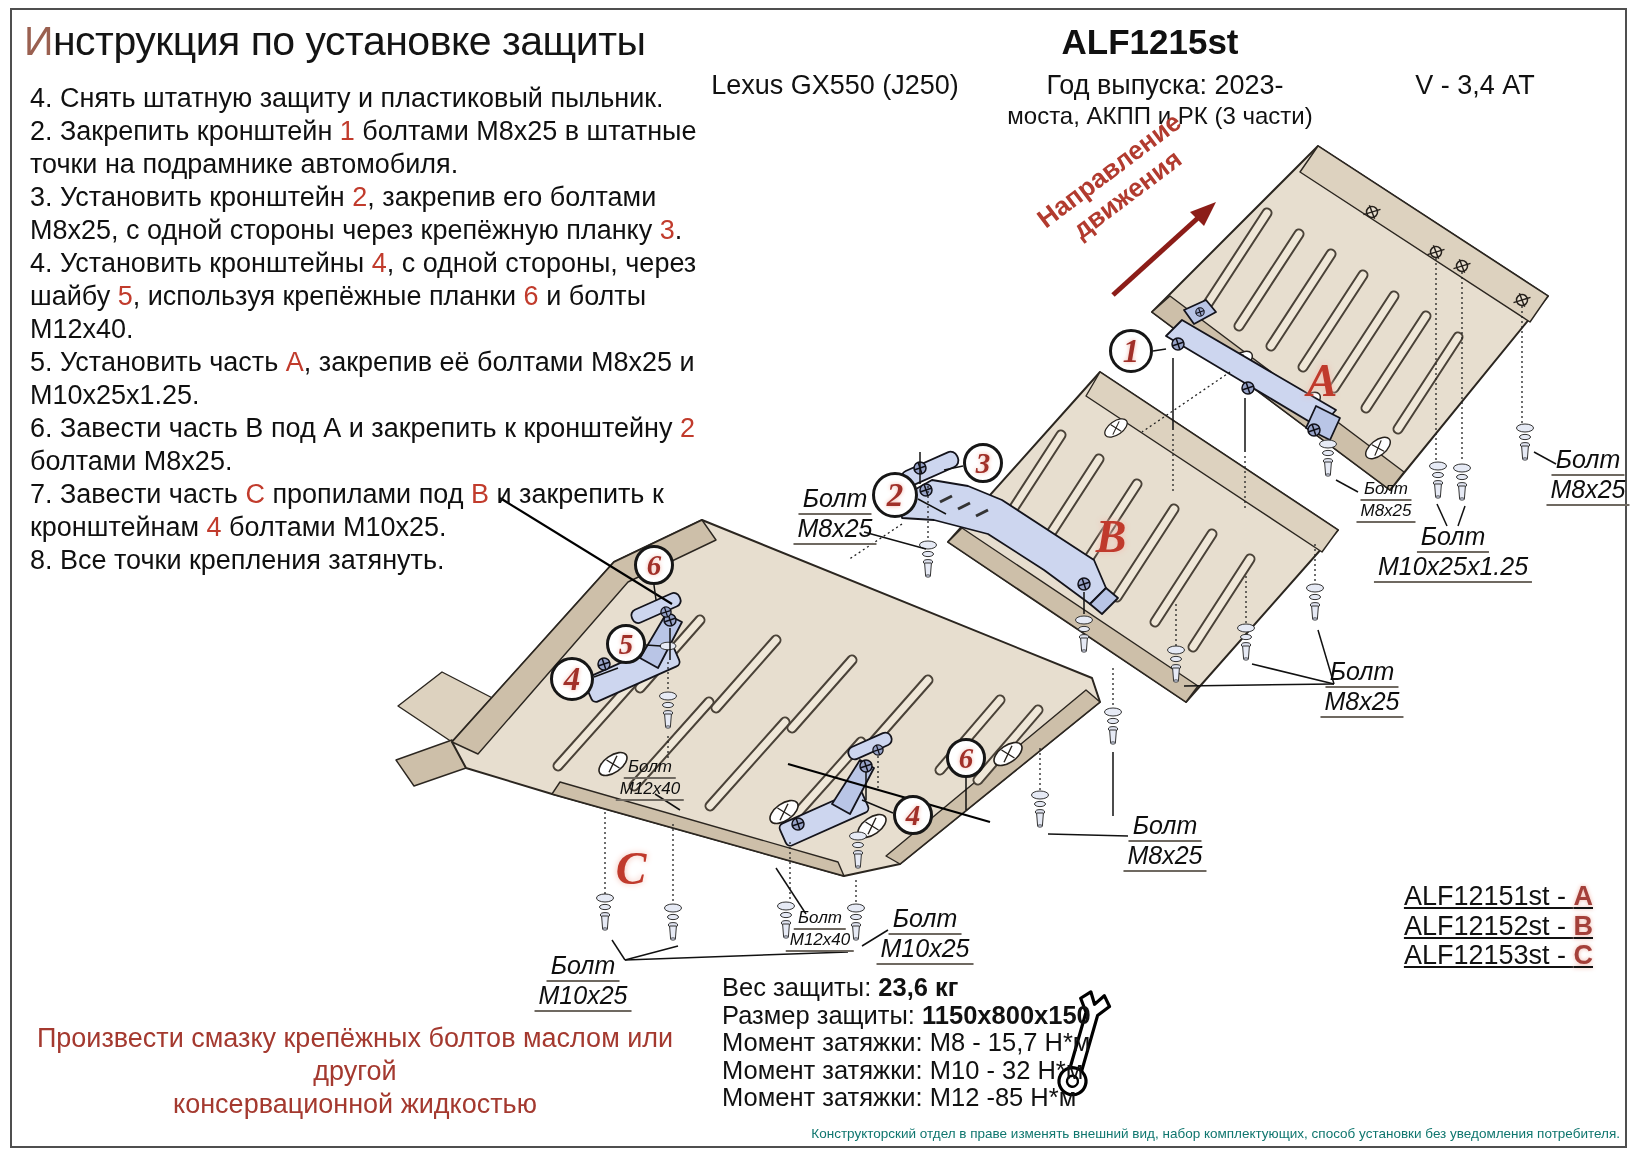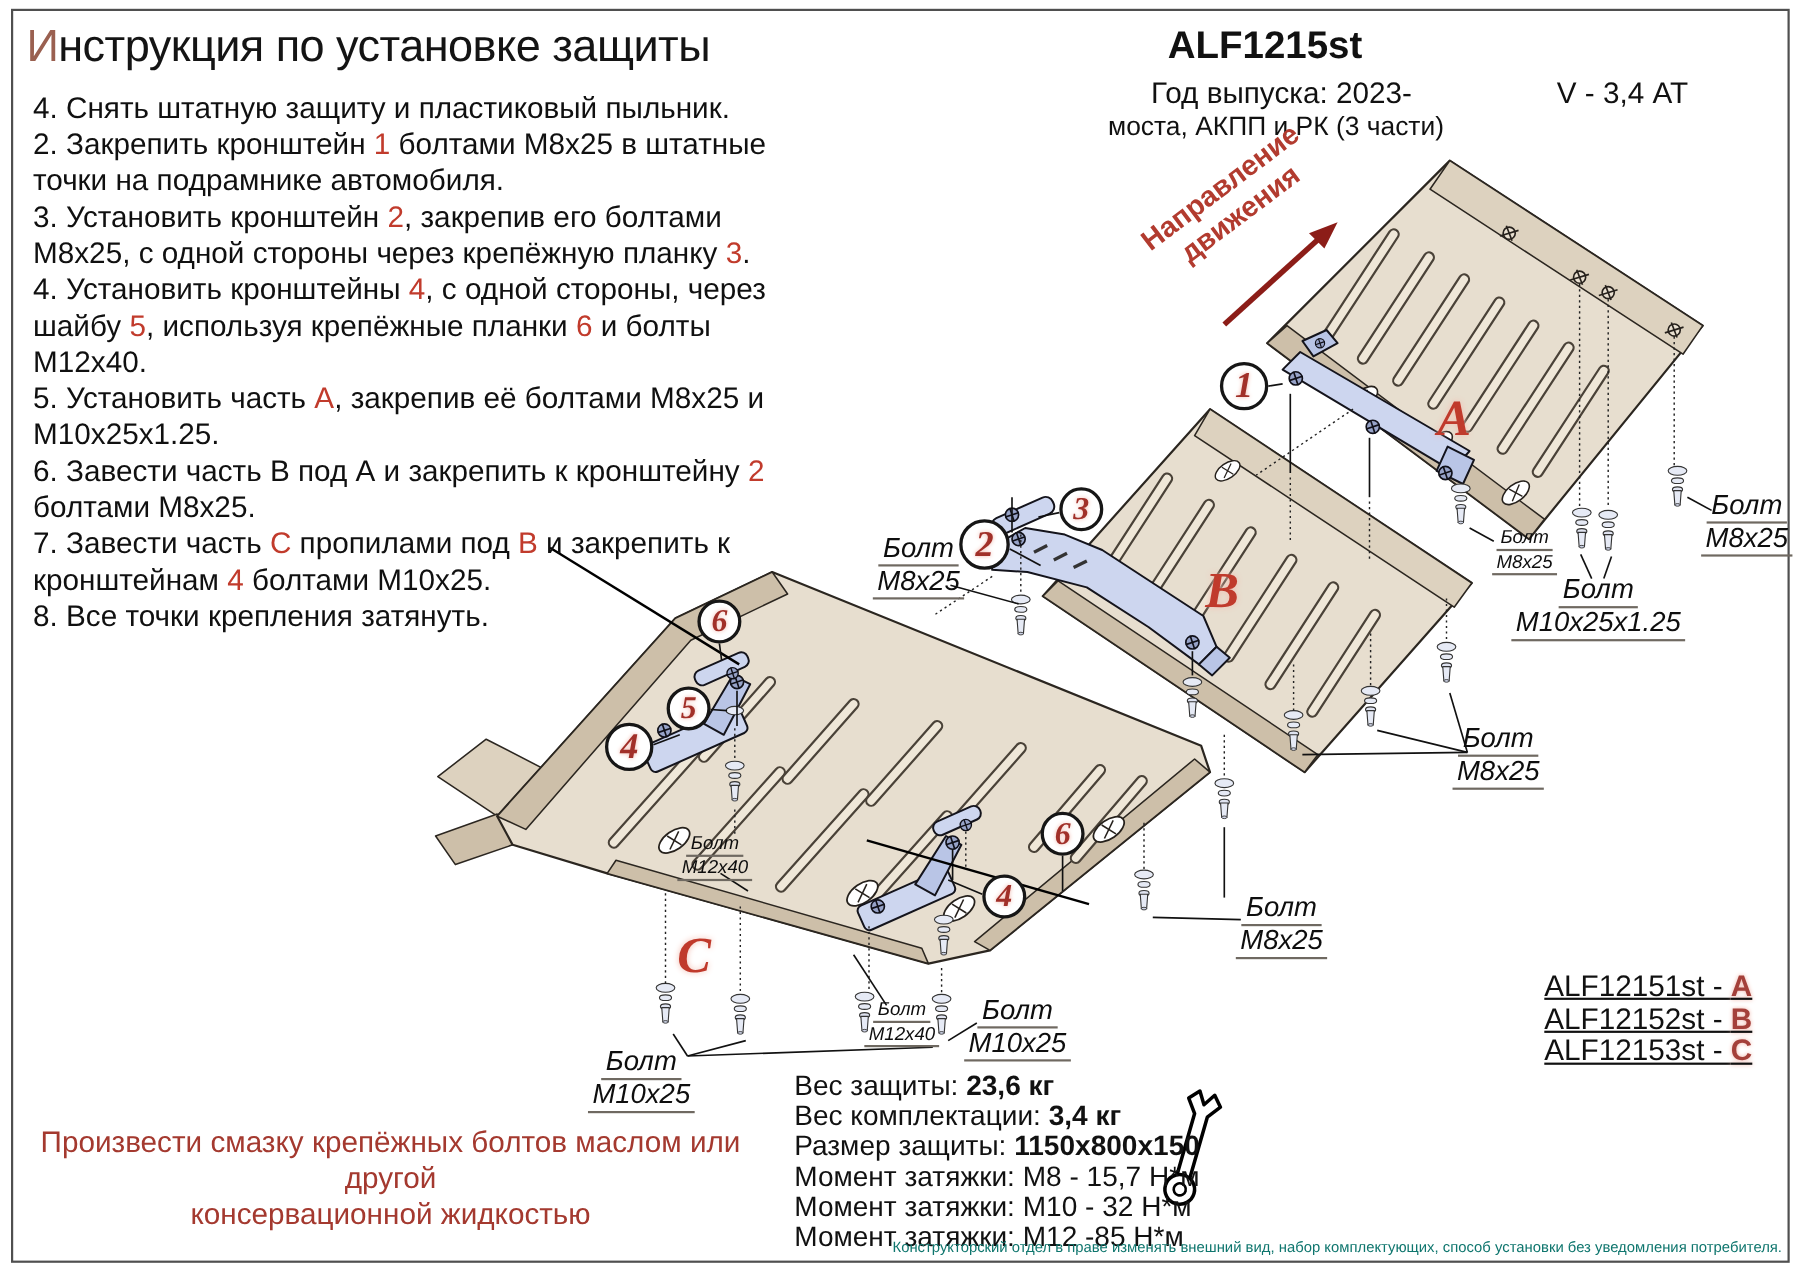--- a/index.html
+++ b/index.html
@@ -320,20 +320,21 @@
       <div><span>2. Закрепить кронштейн </span><span class="red">1</span><span> болтами М8х25 в штатные точки на подрамнике автомобиля.</span></div>
       <div><span>3. Установить кронштейн </span><span class="red">2</span><span>, закрепив его болтами М8х25, с одной стороны через крепёжную планку </span><span class="red">3</span><span>.</span></div>
       <div><span>4. Установить кронштейны </span><span class="red">4</span><span>, с одной стороны, через шайбу </span><span class="red">5</span><span>, используя крепёжные планки </span><span class="red">6</span><span> и болты М12х40.</span></div>
       <div><span>5. Установить часть </span><span class="red">А</span><span>, закрепив её болтами М8х25 и М10х25х1.25.</span></div>
       <div><span>6. Завести часть В под А и закрепить к кронштейну </span><span class="red">2</span><span> болтами М8х25.</span></div>
       <div><span>7. Завести часть </span><span class="red">С</span><span> пропилами под </span><span class="red">В</span><span> и закрепить к кронштейнам </span><span class="red">4</span><span> болтами М10х25.</span></div>
       <div><span>8. Все точки крепления затянуть.</span></div>
     </div>
 
   <div class="abs hdr-code">ALF1215st</div>
+  <div class="abs hdr-car">Lexus GX550 (J250)</div>
   <div class="abs hdr-year">Год выпуска: 2023-</div>
   <div class="abs hdr-eng">V - 3,4 АТ</div>
   <div class="abs hdr-sub">
     <div>моста, АКПП и РК (3 части)</div>
   </div>
 
   <div class="abs dir-label" id="dir-label">
       <div>Направление</div>
       <div>движения</div>
     </div>
@@ -391,21 +392,20 @@
         <div><span class="bl-line">M12x40</span></div>
       </div>
       <div class="bolt-label big" style="left: 925px; top: 905px;">
         <div><span class="bl-line">Болт</span></div>
         <div><span class="bl-line">M10x25</span></div>
       </div>
     </div>
 
   <div class="abs specs" id="specs">
       <div>Вес защиты: <b>23,6 кг</b></div>
-      <div>Вес комплектации: <b>3,4 кг</b></div>
       <div>Размер защиты: <b>1150x800x150</b></div>
       <div>Момент затяжки: <span>М8 - 15,7 Н*м</span></div>
       <div>Момент затяжки: <span>М10 - 32 Н*м</span></div>
       <div>Момент затяжки: <span>М12 -85 Н*м</span></div>
     </div>
 
   <div class="abs variants" id="variants">
       <div><span>ALF12151st - </span><span class="vletter">A</span></div>
       <div><span>ALF12152st - </span><span class="vletter">B</span></div>
       <div><span>ALF12153st - </span><span class="vletter">C</span></div>

